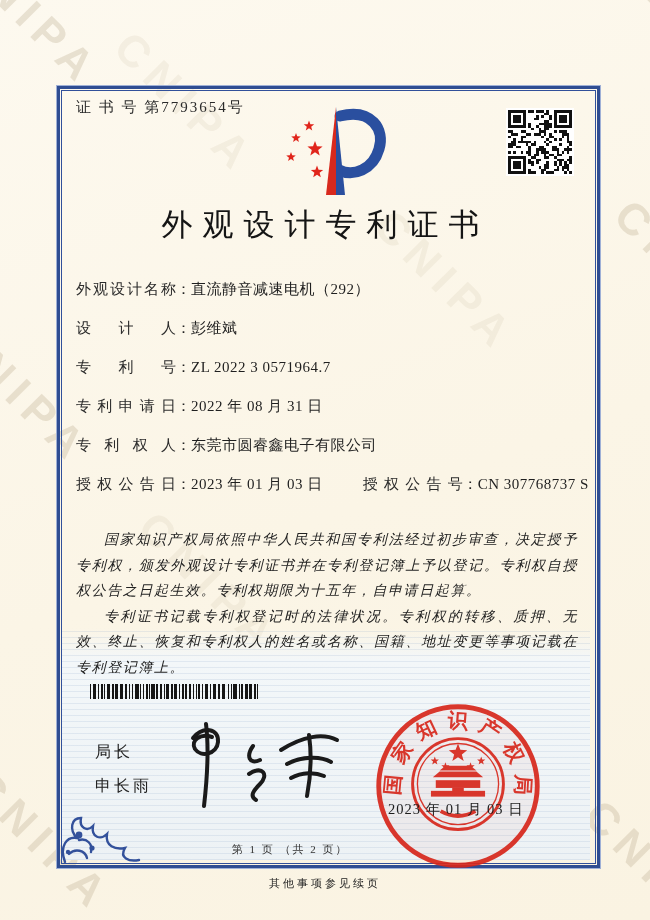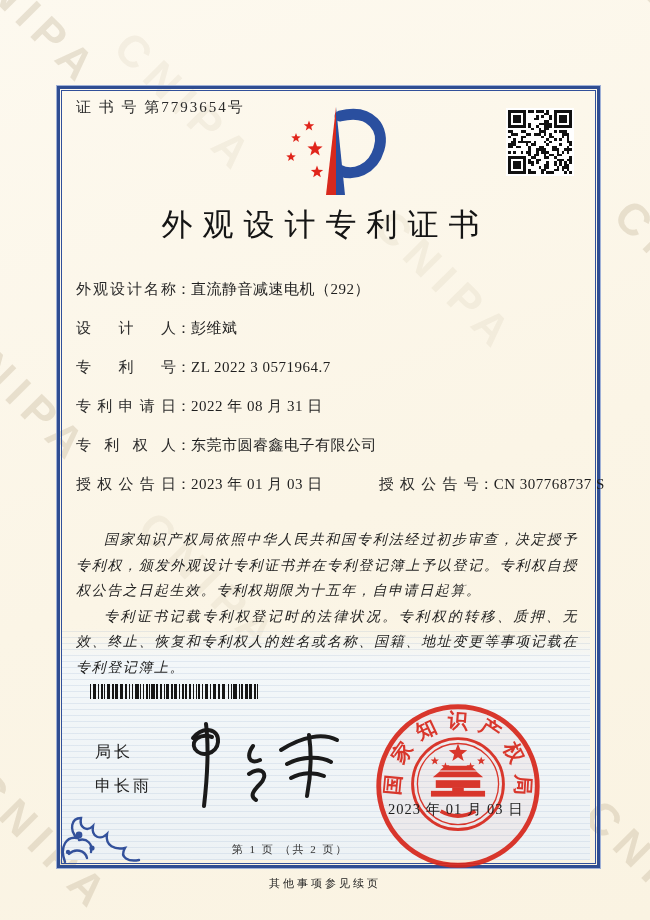--- a/index.html
+++ b/index.html
@@ -25,21 +25,21 @@
   .certno{position:absolute;left:76px;top:98px;font-size:15px;letter-spacing:2px;color:#2a2a2a;}
   .logo{position:absolute;left:280px;top:104px;}
   .qr{position:absolute;left:506px;top:108px;width:64px;height:64px;background:#fff;padding:2px;}
   .title{position:absolute;left:57px;top:204px;width:537px;text-align:center;
          font-size:31px;font-weight:normal;letter-spacing:10px;color:#151515;}
   .fields{position:absolute;left:76px;top:270px;width:500px;font-size:15px;}
   .frow{height:39px;line-height:39px;white-space:nowrap;}
   .flabel{display:inline-block;width:100px;text-align:justify;text-align-last:justify;
           color:#2b2b2b;vertical-align:top;}
   .fvalue{color:#1f1f1f;letter-spacing:0.5px;}
-  .pair2{margin-left:56px;}
+  .pair2{margin-left:40px;}
   .paras{position:absolute;left:76px;top:527px;width:502px;font-size:14px;line-height:25.5px;
          letter-spacing:1.6px;color:#222;text-align:justify;font-style:italic;}
   .paras p{margin:0;text-indent:2em;}
   .barcode{position:absolute;left:90px;top:684px;}
   .signer{position:absolute;left:95px;top:742px;font-size:16px;letter-spacing:3px;color:#222;}
   .signer div{margin-bottom:13px;}
   .signature{position:absolute;left:165px;top:718px;}
   .sealwrap{position:absolute;left:371px;top:699px;width:174px;height:174px;}
   .sealdate{position:absolute;left:388px;top:800px;font-size:14.5px;letter-spacing:1px;
             color:#1d1d1d;z-index:6;}

